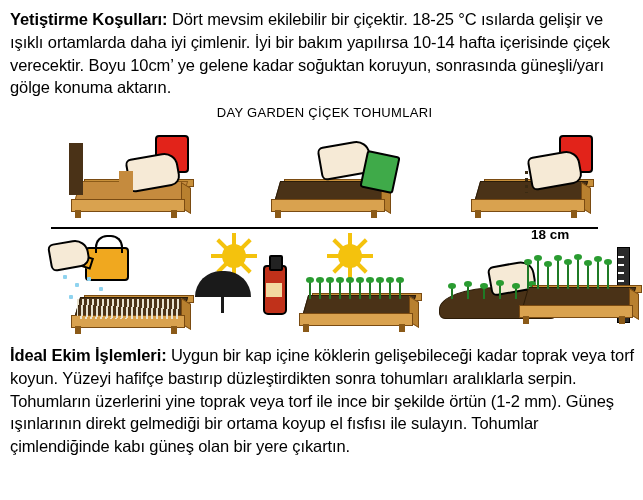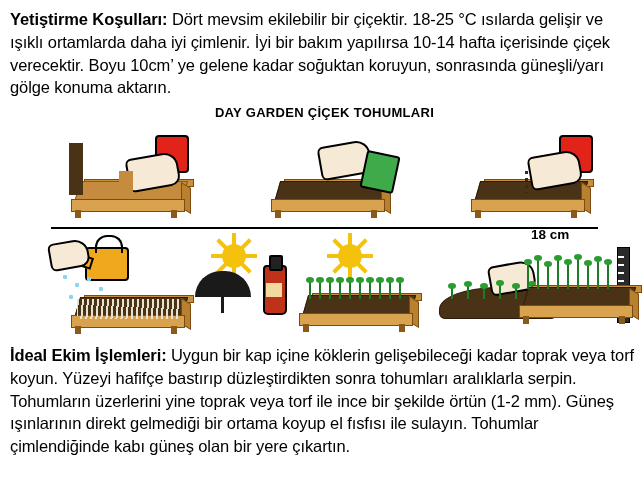--- a/index.html
+++ b/index.html
@@ -40,21 +40,21 @@
   
   .panel {
     position: relative;
     width: 623px;
     height: 235px;
     margin: 0 auto;
   }
   .panel-title {
     text-align: center;
     font-size: 13px;
-    font-weight: bold;
+    font-weight: normal;
     letter-spacing: 0.3px;
     margin: 2px 0 4px 0;
   }
   .divider {
     position: absolute;
     left: 38px;
     right: 38px;
     top: 122px;
     height: 2px;
     background: #000;

